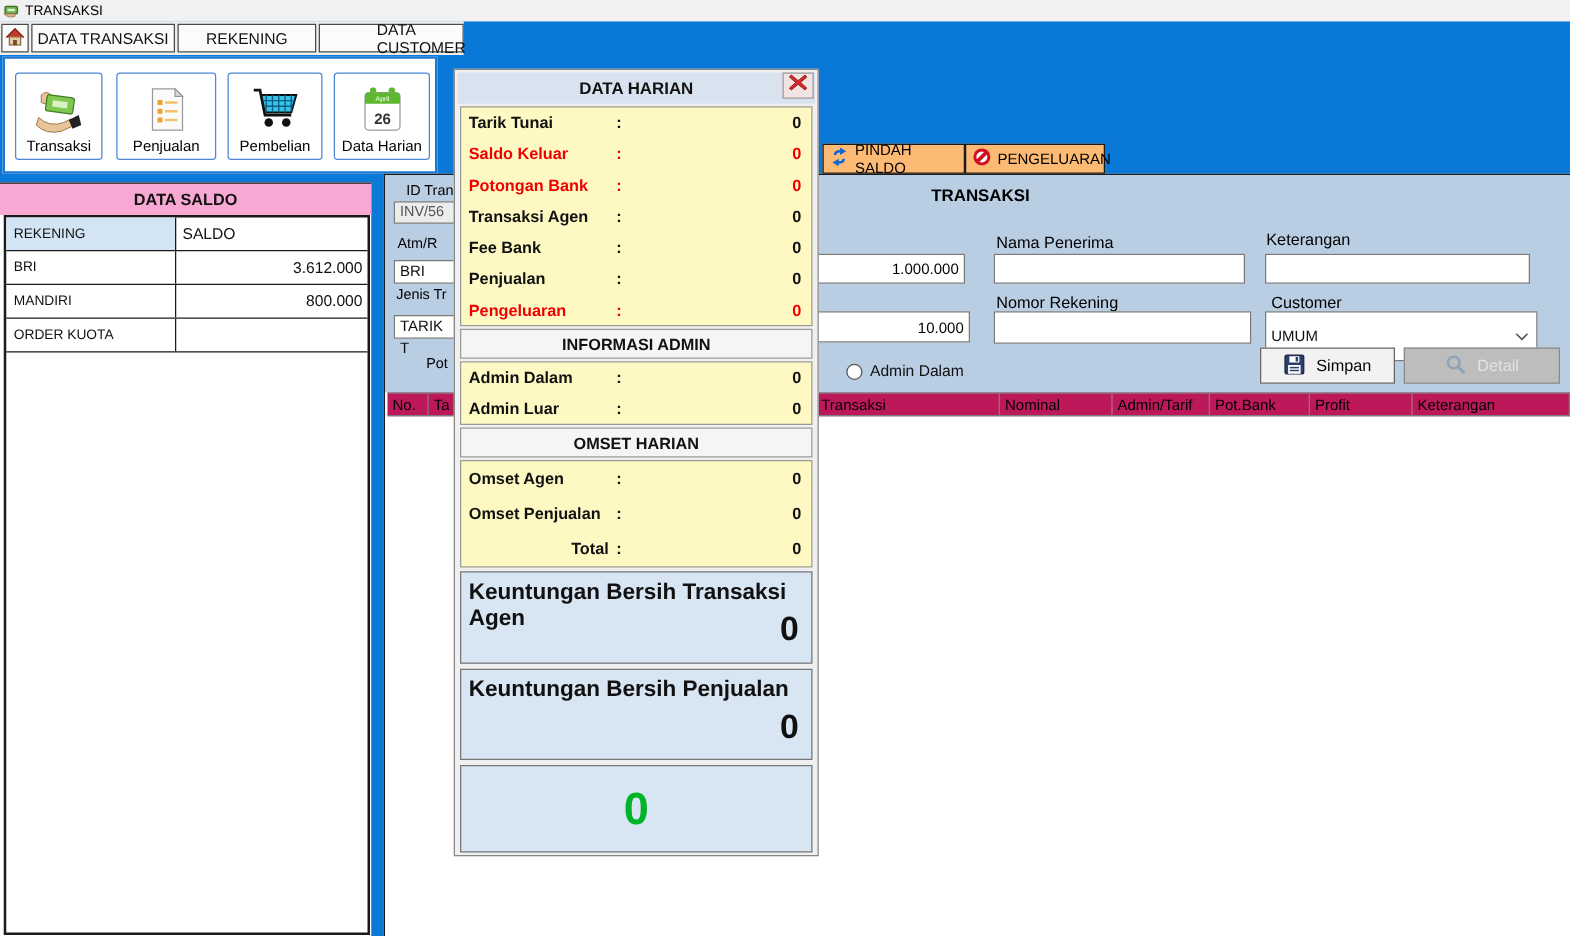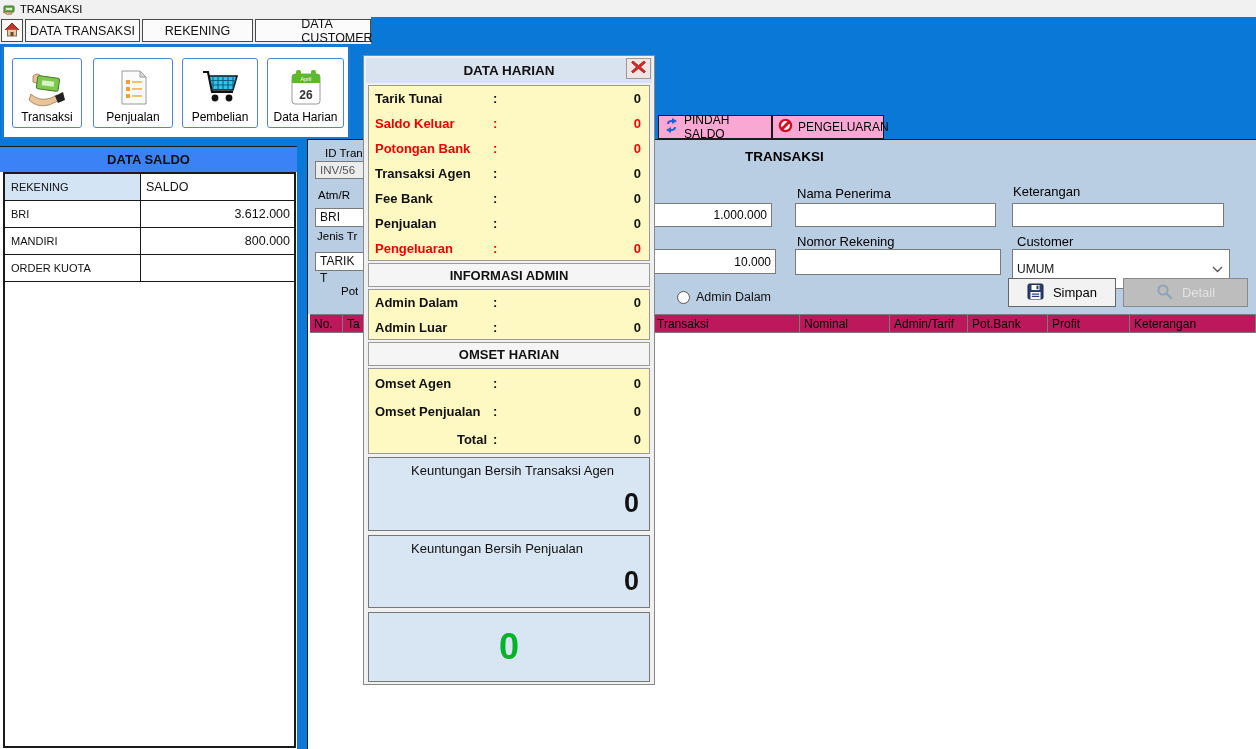--- a/index.html
+++ b/index.html
@@ -16,38 +16,38 @@
   #homebtn{width:22px;margin-left:1px;}
   .tabw1{width:115px;margin-left:2px;} .tabw2{width:111px;margin-left:2px;} .tabw3{width:116px;margin-left:2px;padding-left:48px;}
   
   #toolbar{left:2px;top:45px;width:348px;height:94px;background:#fff;border:2px solid #1c7ad2;box-sizing:border-box;}
   .toolbtn{position:absolute;top:11px;height:70px;background:#fff;border:1px solid #4d86d8;border-radius:3px;
            box-sizing:border-box;display:flex;flex-direction:column;align-items:center;justify-content:flex-end;padding-bottom:3px;}
   .toolbtn .lbl{font-size:12px;color:#000;margin-top:2px;}
   .toolbtn svg{display:block;}
   
   #saldopanel{left:0;top:146px;width:297px;height:603px;background:#fff;}
-  #saldohdr{left:0;top:146px;width:297px;height:26px;background:#3b82f6;border-top:1px solid #1a1a1a;
+  #saldohdr{left:0;top:146px;width:297px;height:26px;background:#f9a8d4;border-top:1px solid #1a1a1a;
             display:flex;align-items:center;justify-content:center;font-weight:bold;font-size:13px;box-sizing:border-box;}
   #saldotable{left:3px;top:172px;width:293px;height:576px;border:2px solid #1a1a1a;background:#fff;box-sizing:border-box;}
   .strow{display:flex;height:26px;border-bottom:1px solid #1a1a1a;}
   .stc1{width:136px;border-right:1px solid #1a1a1a;display:flex;align-items:center;padding-left:6px;font-size:11px;box-sizing:border-box;}
   .stc2{flex:1;display:flex;align-items:center;justify-content:flex-end;padding-right:4px;font-size:12.5px;box-sizing:border-box;}
   .sthead .stc1{background:#d3e5f5;}
   
   #rightpanel{left:307px;top:139px;width:949px;height:610px;background:#fff;border-left:1px solid #1a1a1a;border-top:1px solid #1a1a1a;box-sizing:border-box;}
   #formarea{left:308px;top:140px;width:948px;height:174px;background:#b9cde3;}
   .flabel{position:absolute;font-size:13px;color:#000;white-space:nowrap;}
   .tbox{position:absolute;background:#fff;border:1px solid #7a7a7a;box-sizing:border-box;font-size:12px;
         font-family:"Liberation Sans",sans-serif;padding:0 4px;outline:none;}
   .tbox.right{text-align:right;}
   .tbox.disabled{background:#ececec;color:#555;}
   #panel-title{font-weight:bold;font-size:13.5px;}
   
-  .actbtn{position:absolute;height:24px;background:#f9a8d4;border:1px solid #1a1a1a;box-sizing:border-box;
+  .actbtn{position:absolute;height:24px;background:#fdba74;border:1px solid #1a1a1a;box-sizing:border-box;
           display:flex;align-items:center;font-size:12px;color:#000;padding:0 8px 0 5px;}
   .actbtn svg{margin-right:5px;}
   #sliverbtn{left:351px;top:115px;width:12px;height:24px;background:#fdfdfd;border:1px solid #777;box-sizing:border-box;}
   
   .combo{position:absolute;background:#fff;border:1px solid #7a7a7a;box-sizing:border-box;display:flex;
          align-items:center;font-size:12px;padding-left:4px;}
   .combo .chev{margin-left:auto;margin-right:6px;}
   
   #radio-admin{display:flex;align-items:center;}
   .radiocircle{width:13px;height:13px;border:1px solid #555;border-radius:50%;background:#fff;box-sizing:border-box;}
@@ -73,21 +73,21 @@
         display:flex;flex-direction:column;}
   .dsechdr{position:absolute;left:4px;width:282px;height:24px;background:#f5f5f5;border:1px solid #9a9a9a;
            box-sizing:border-box;display:flex;align-items:center;justify-content:center;font-weight:bold;font-size:13px;}
   .drow{flex:1;position:relative;}
   .dlbl{position:absolute;left:6px;top:50%;transform:translateY(-50%);font-weight:bold;font-size:13px;white-space:nowrap;}
   .dlbl.rightal{left:0;width:118px;text-align:right;}
   .dcolon{position:absolute;left:124px;top:50%;transform:translateY(-50%);font-weight:bold;font-size:13px;}
   .dval{position:absolute;right:8px;top:50%;transform:translateY(-50%);font-weight:bold;font-size:13px;}
   .red{color:#ee0000;}
   .kbox{position:absolute;left:4px;width:282px;background:#d8e5f2;border:1px solid #777;box-sizing:border-box;}
-  .klbl{position:absolute;left:6px;top:5px;font-weight:normal;font-size:13px;margin-left:36px;}
+  .klbl{position:absolute;left:6px;top:5px;font-weight:bold;font-size:18px;}
   .kval{position:absolute;right:10px;top:30px;font-weight:bold;font-size:27px;}
   #grandbox{display:flex;align-items:center;justify-content:center;}
   #grandval{font-weight:bold;font-size:36px;color:#00b428;}
 </style>
 </head>
 <body>
 
 <div id="screen">
 
   <div class="abs" id="formbg"></div>

